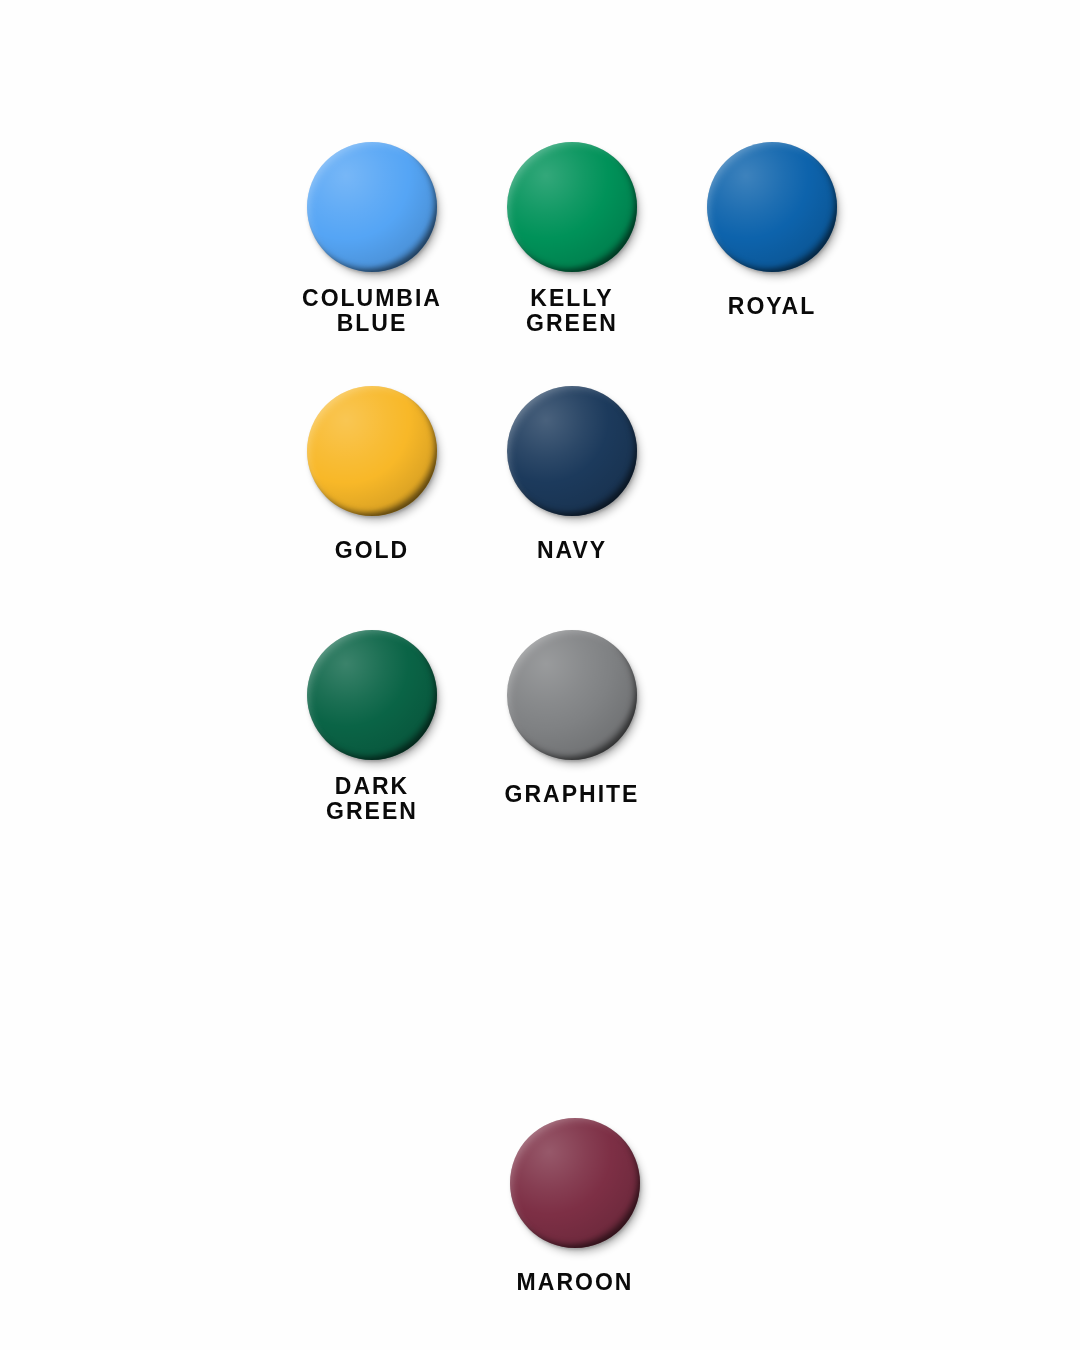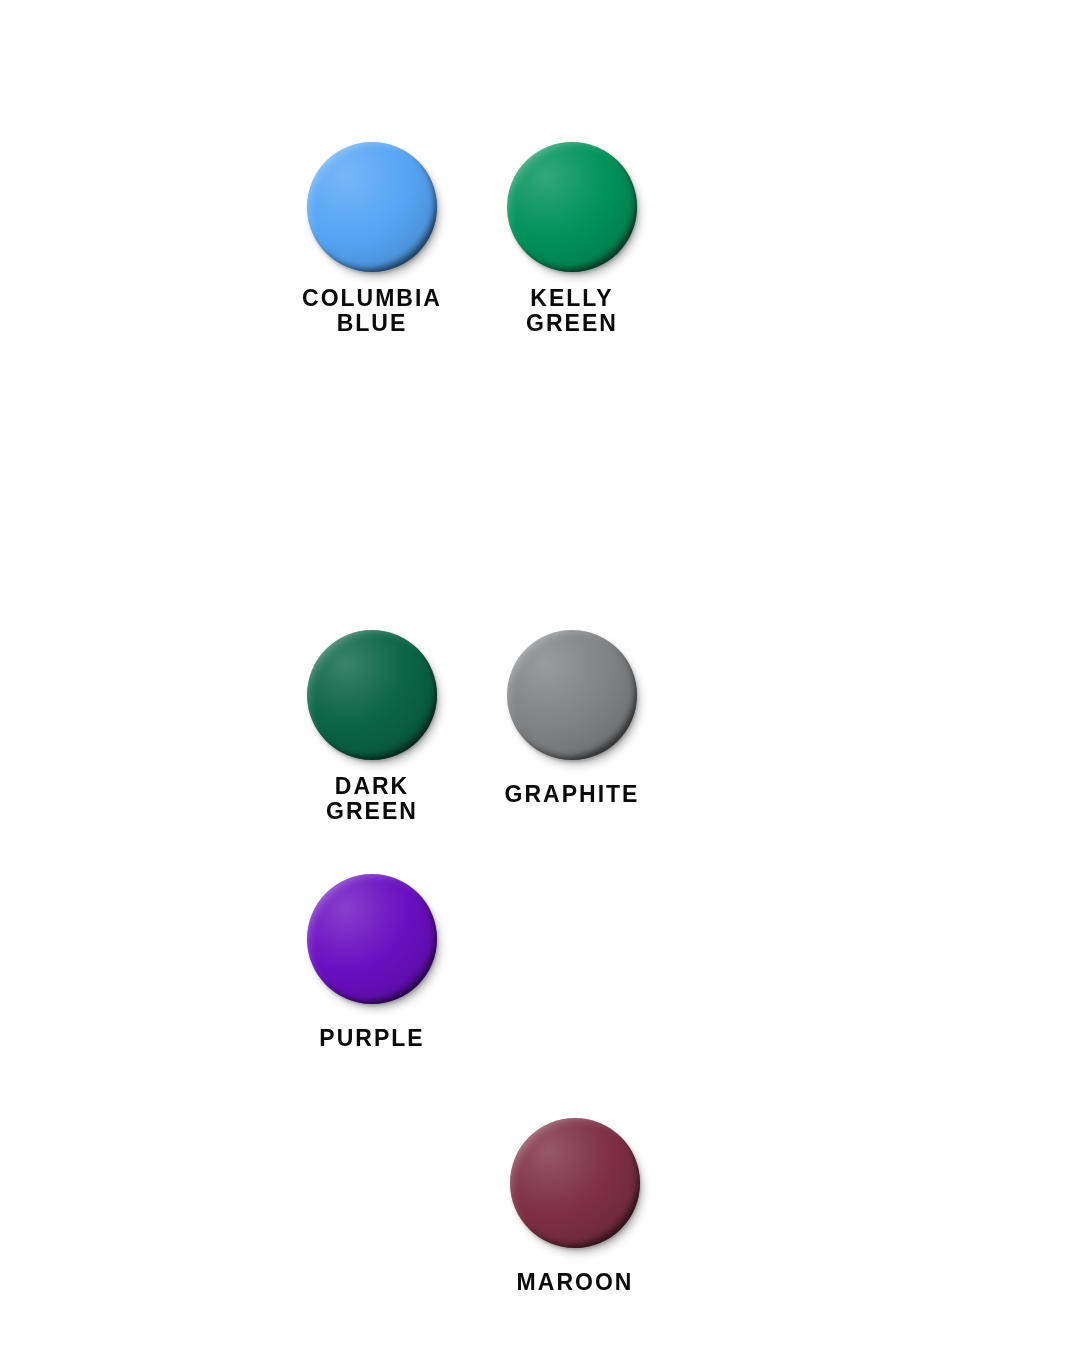--- a/index.html
+++ b/index.html
@@ -121,45 +121,57 @@
           <div class="swatch-label two-line">COLUMBIA
 BLUE</div>
         </div>
         <div class="swatch-cell">
           <div class="disc-wrap">
             <div class="disc" style="background: rgb(0, 146, 89);"></div>
           </div>
           <div class="swatch-label two-line">KELLY
 GREEN</div>
         </div>
+        <div class="swatch-cell">
+          <div class="disc-wrap">
+            <div class="disc" style="background: rgb(13, 99, 172);"></div>
+          </div>
+          <div class="swatch-label">ROYAL</div>
+        </div>
       </div>
       <div class="swatch-row">
+        <div class="swatch-cell">
+          <div class="disc-wrap">
+            <div class="disc" style="background: rgb(248, 184, 40);"></div>
+          </div>
+          <div class="swatch-label">GOLD</div>
+        </div>
+        <div class="swatch-cell">
+          <div class="disc-wrap">
+            <div class="disc" style="background: rgb(28, 58, 92);"></div>
+          </div>
+          <div class="swatch-label">NAVY</div>
+        </div>
       </div>
       <div class="swatch-row">
         <div class="swatch-cell">
           <div class="disc-wrap">
             <div class="disc" style="background: rgb(10, 100, 70);"></div>
           </div>
           <div class="swatch-label two-line">DARK
 GREEN</div>
         </div>
         <div class="swatch-cell">
           <div class="disc-wrap">
             <div class="disc" style="background: rgb(128, 130, 132);"></div>
           </div>
           <div class="swatch-label">GRAPHITE</div>
         </div>
       </div>
       <div class="swatch-row">
-        <div class="swatch-cell">
-          <div class="disc-wrap">
-            <div class="disc" style="background: rgb(106, 15, 192);"></div>
-          </div>
-          <div class="swatch-label">PURPLE</div>
-        </div>
       </div>
       <div class="swatch-row">
         <div class="swatch-cell offset-maroon">
           <div class="disc-wrap">
             <div class="disc" style="background: rgb(125, 47, 69);"></div>
           </div>
           <div class="swatch-label">MAROON</div>
         </div>
       </div>
     </div>

